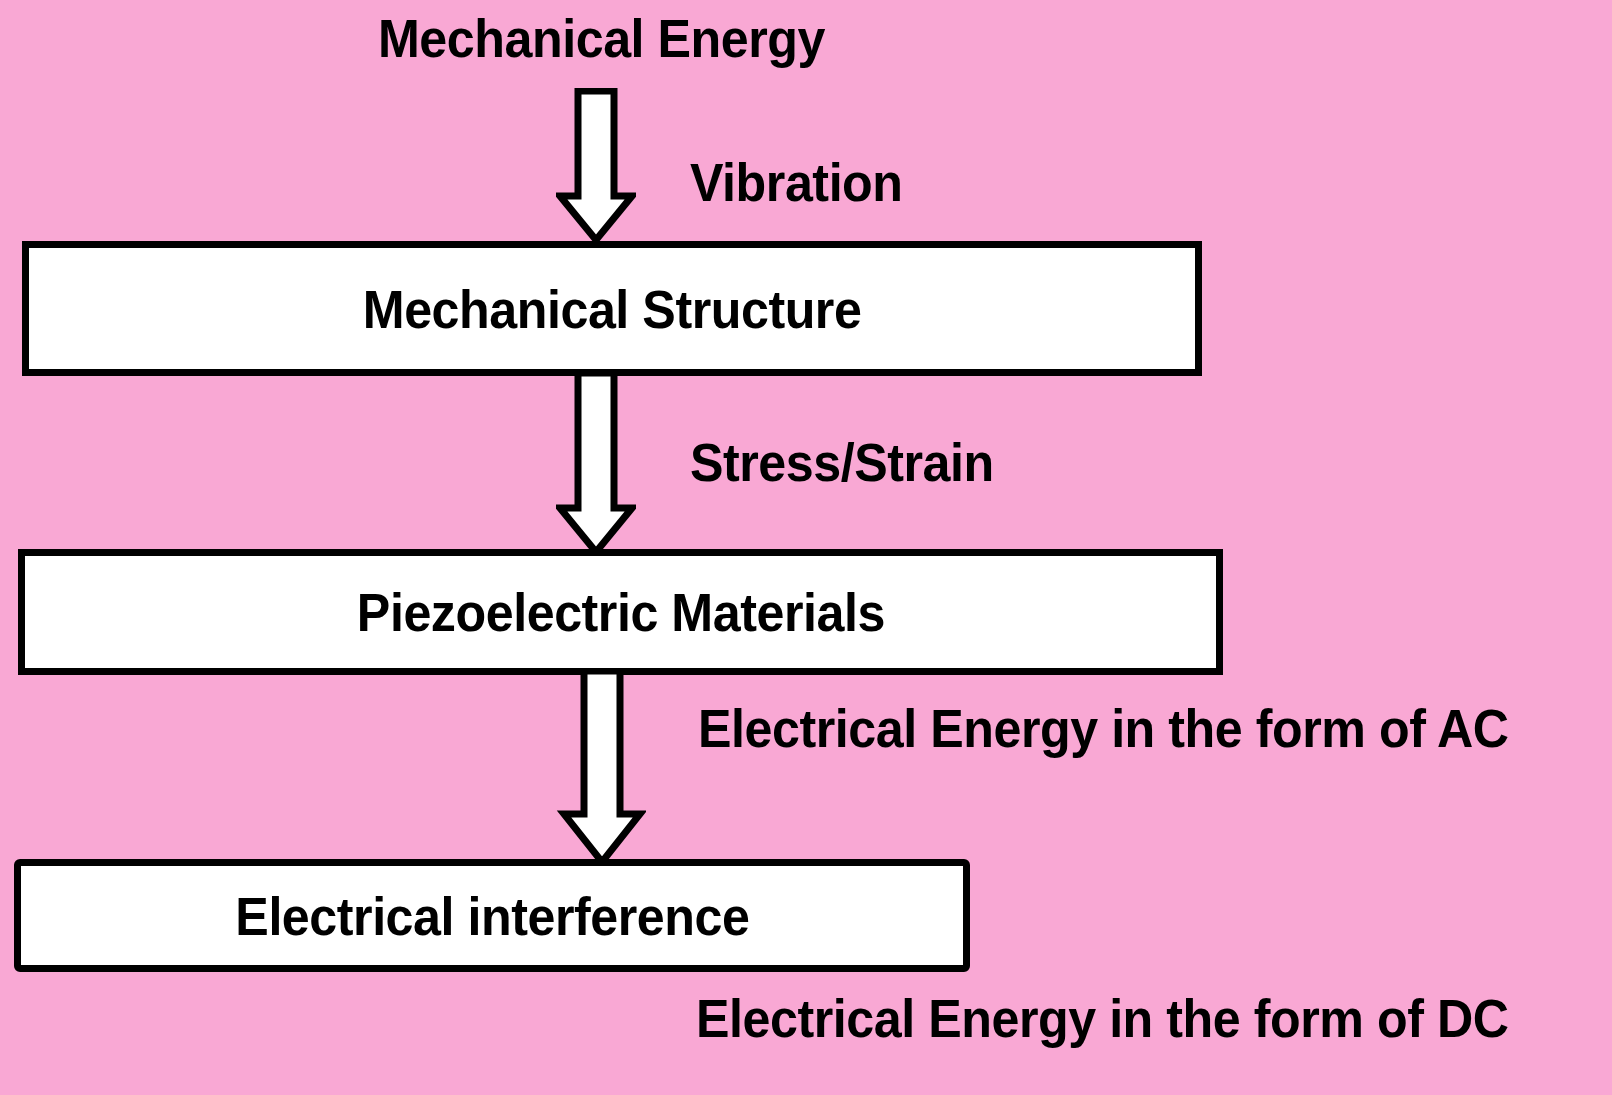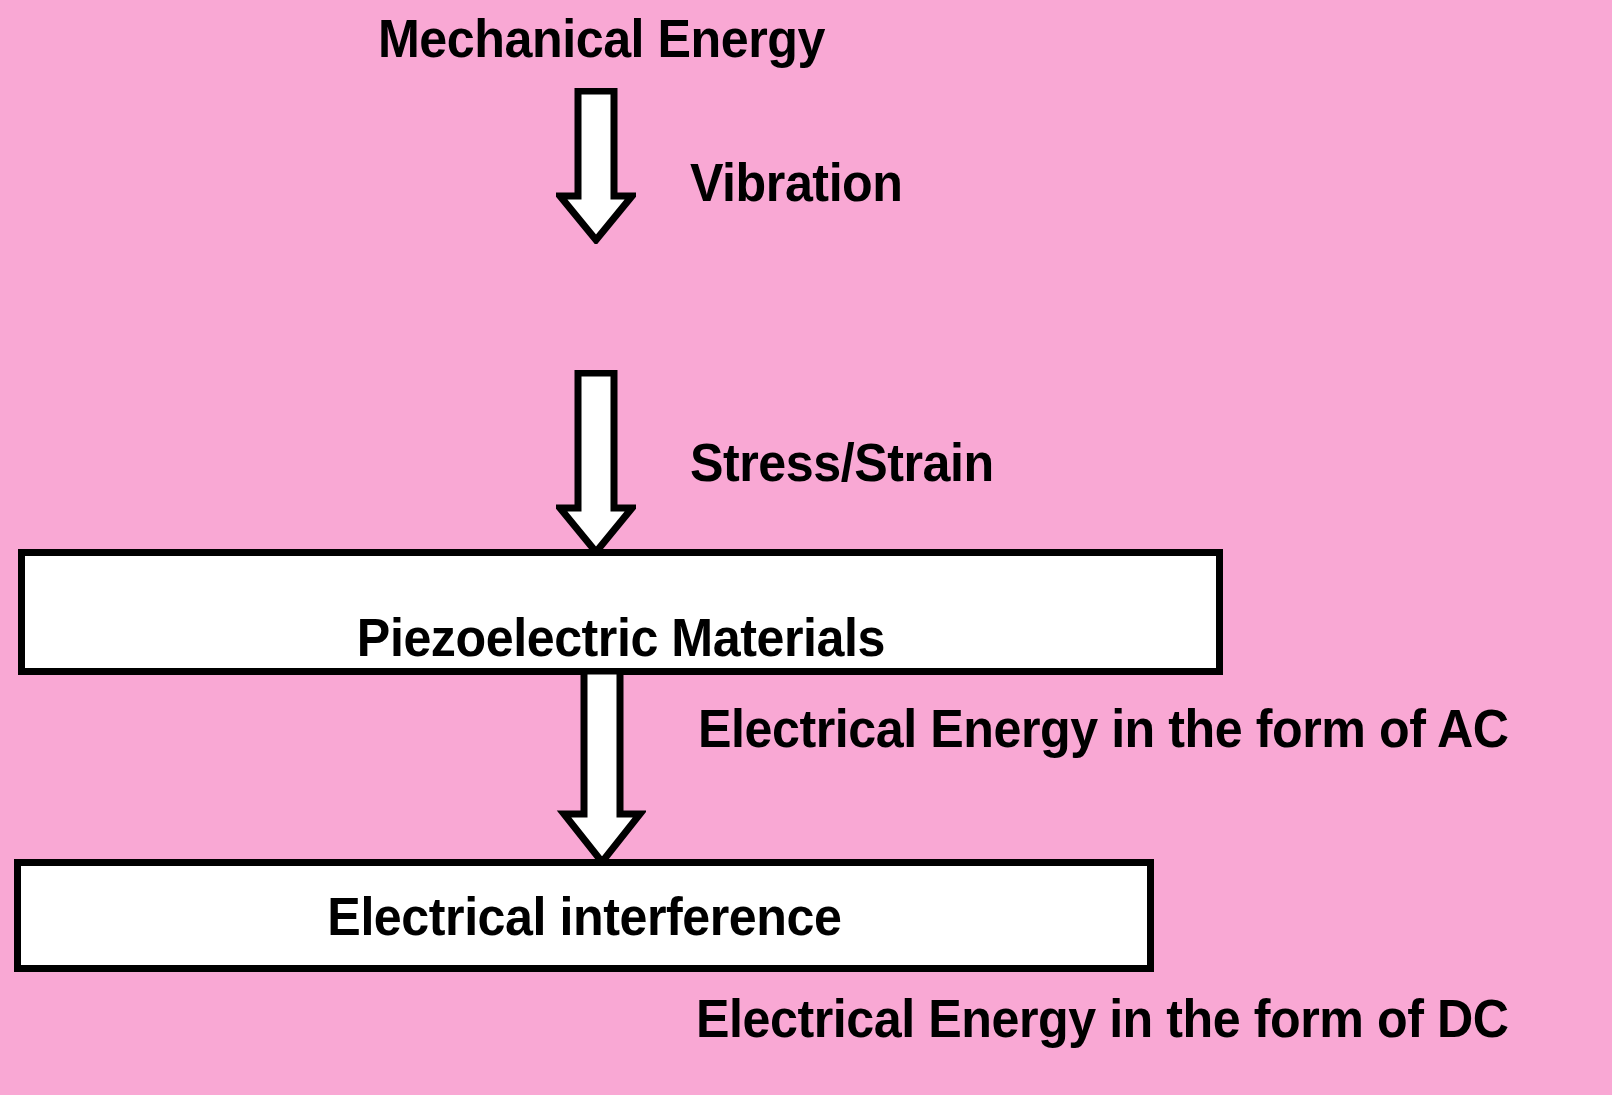--- a/index.html
+++ b/index.html
@@ -61,40 +61,43 @@
   <div class="free-label" style="left:378px; top:8px; font-size:54px; line-height:60px;">Mechanical Energy</div>
 
   <div class="arrow" style="left:556px; top:88px; width:80px; height:156px;">
     <svg width="80" height="156" viewBox="0 0 80 156" aria-hidden="true">
       <polygon points="22,3 58,3 58,108 76,108 40,152 4,108 22,108" fill="#ffffff" stroke="#000000" stroke-width="7" stroke-linejoin="miter"></polygon>
     </svg>
   </div>
 
   <div class="free-label" style="left:690px; top:152px; font-size:54px; line-height:60px;">Vibration</div>
 
+  <div class="node-box" style="left:22px; top:241px; width:1180px; height:135px;">
+    <span class="node-label" style="font-size:54px;">Mechanical Structure</span>
+  </div>
 
   <div class="arrow" style="left:556px; top:370px; width:80px; height:186px;">
     <svg width="80" height="186" viewBox="0 0 80 186" aria-hidden="true">
       <polygon points="22,3 58,3 58,138 76,138 40,182 4,138 22,138" fill="#ffffff" stroke="#000000" stroke-width="7" stroke-linejoin="miter"></polygon>
     </svg>
   </div>
 
   <div class="free-label" style="left:690px; top:432px; font-size:54px; line-height:60px;">Stress/Strain</div>
 
-  <div class="node-box" style="left:18px; top:549px; width:1205px; height:126px;align-items:flex-end;">
+  <div class="node-box" style="left:18px; top:549px; width:1205px; height:126px;">
     <span class="node-label" style="font-size:54px;">Piezoelectric Materials</span>
   </div>
 
   <div class="arrow" style="left:556px; top:668px; width:90px; height:198px;">
     <svg width="90" height="198" viewBox="0 0 90 198" aria-hidden="true">
       <polygon points="28,3 64,3 64,146 84,146 46,194 8,146 28,146" fill="#ffffff" stroke="#000000" stroke-width="7" stroke-linejoin="miter"></polygon>
     </svg>
   </div>
 
   <div class="free-label" style="left:698px; top:698px; font-size:54px; line-height:60px;">Electrical Energy in the form of AC</div>
 
-  <div class="node-box" style="left:14px; top:859px; width:1140px; height:113px;">
+  <div class="node-box" style="left:14px; top:859px; width:956px; height:113px;border-radius:6px;">
     <span class="node-label" style="font-size:54px;">Electrical interference</span>
   </div>
 
   <div class="free-label" style="left:696px; top:988px; font-size:54px; line-height:60px;">Electrical Energy in the form of DC</div>
 
 </div>
 
 </body></html>

